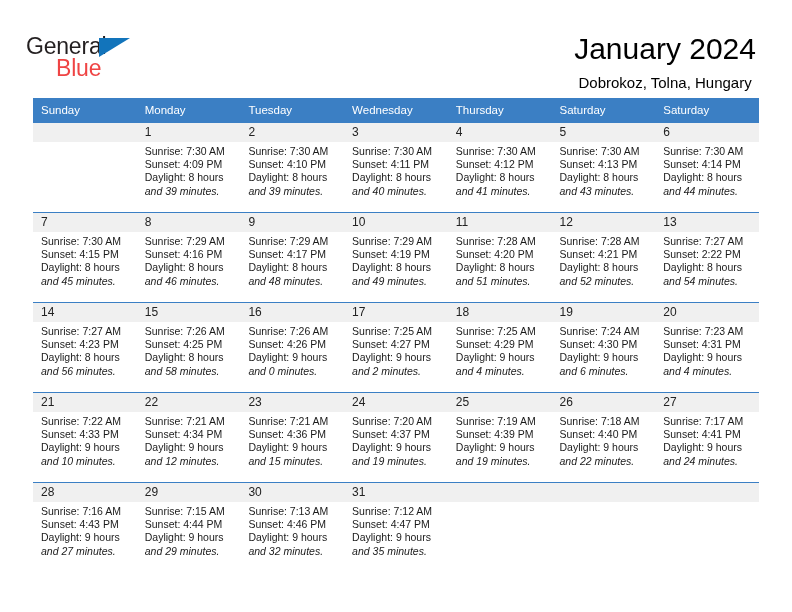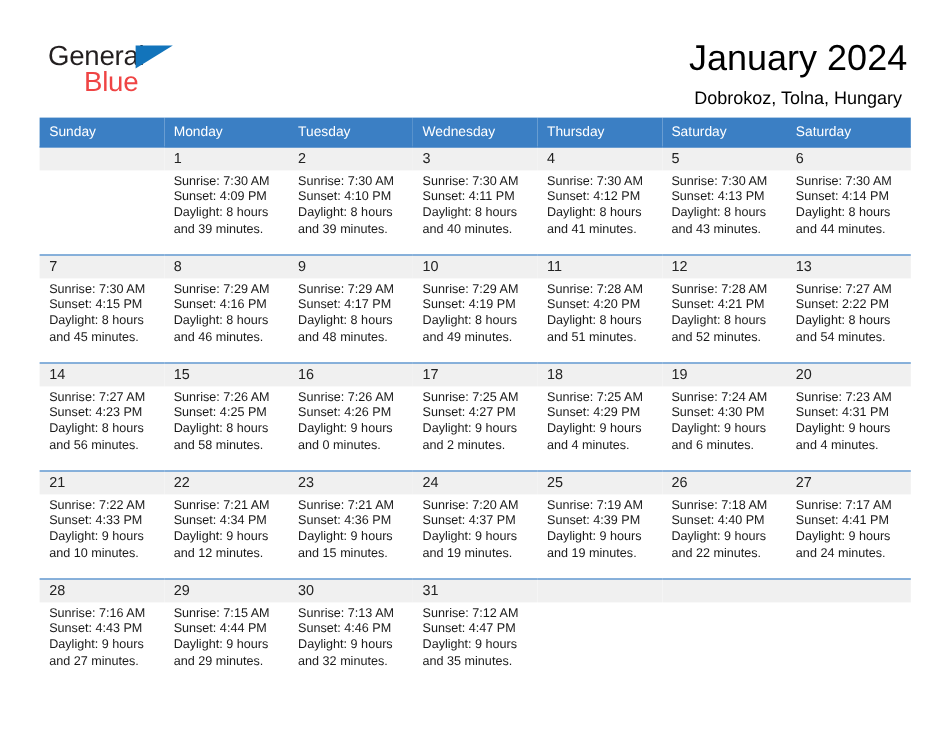--- a/index.html
+++ b/index.html
@@ -19,21 +19,21 @@
     height: 612px;
     position: relative;
     box-sizing: border-box;
   }
 
   
   .header {
     display: flex;
     justify-content: space-between;
     align-items: flex-start;
-    padding: 28px 36px 0 40px;
+    padding: 28px 36px 0 26px;
     box-sizing: border-box;
     height: 98px;
     border-radius: 21px;
   }
   .logo {
     display: block;
     position: relative;
     width: 110px;
     height: 48px;
     padding-top: 6px;
@@ -137,20 +137,21 @@
     padding: 3px 5px 0 8px;
     font-size: 10.5px;
     line-height: 13.2px;
     color: #1a1a1a;
   }
   .day-body div {
     white-space: nowrap;
   }
   .dl-line2 {
     white-space: nowrap;
+    font-style: italic;
   }
 </style>
 </head>
 <body>
 
 <div class="page">
 
   <div class="header">
 
     <div class="logo">

